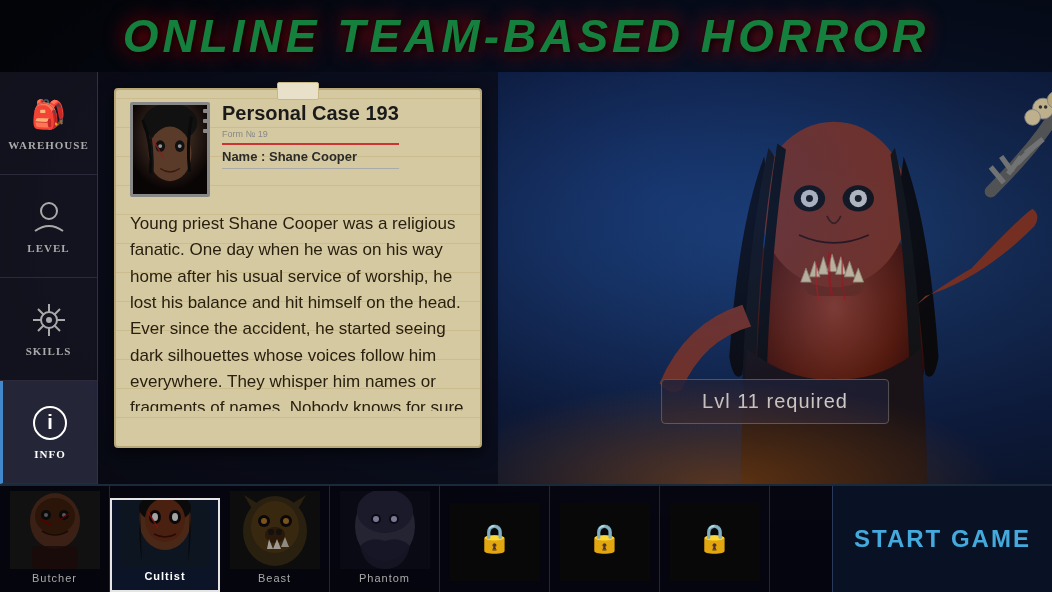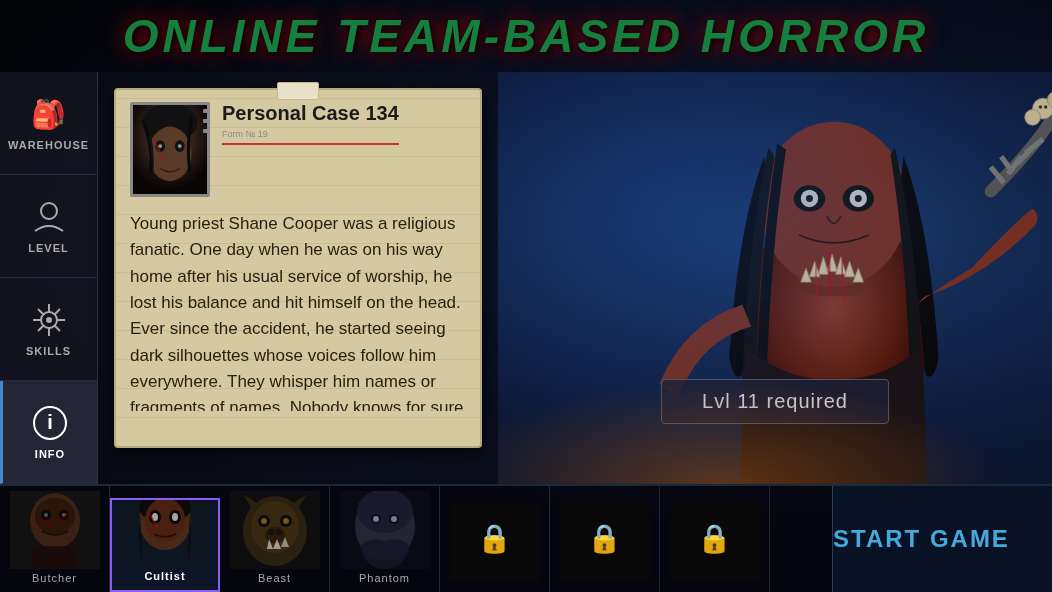--- a/index.html
+++ b/index.html
@@ -78,21 +78,21 @@
     .sidebar-icon {
       width: 38px;
       height: 38px;
       display: flex;
       align-items: center;
       justify-content: center;
       font-size: 28px;
       color: #aaa;
     }
     .sidebar-item.active .sidebar-icon { color: #fff; }
-    .sidebar-label { font-size: 11px; font-weight: bold; text-transform: uppercase; letter-spacing: 1px; }
+    .sidebar-label { font-size: 11px; font-weight: bold; text-transform: uppercase; letter-spacing: 1px; font-family: Liberation Serif, serif; }
 
     
     .info-card-area {
       position: absolute;
       left: 98px;
       top: 72px;
       width: 400px;
       bottom: 108px;
       background: rgba(10,10,20,0.7);
       z-index: 10;
@@ -270,21 +270,21 @@
       flex-direction: column;
       align-items: center;
       justify-content: flex-end;
       padding-bottom: 8px;
       cursor: pointer;
       border-right: 1px solid #1a2a3a;
       position: relative;
       overflow: hidden;
     }
     .char-slot.active {
-      border: 2px solid #8b5cf6;
+      border: 2px solid #e5e5e5;
       background: rgba(30,60,100,0.3);
       margin-top: 12px;
     }
     .char-slot.active .char-label {
       color: #fff;
       font-weight: bold;
     }
     .char-thumb {
       width: 100%;
       height: 80px;
@@ -299,20 +299,21 @@
       color: #aaa;
       text-transform: capitalize;
       letter-spacing: 1px;
       margin-top: 2px;
     }
 
     .start-game-btn {
       width: 220px;
       display: flex;
       align-items: center;
+      justify-content: center;
       background: rgba(10,20,40,0.9);
       cursor: pointer;
       border-left: 1px solid #2a3a5a;
     }
     .start-game-text {
       font-size: 24px;
       font-weight: bold;
       color: #44aadd;
       letter-spacing: 2px;
       text-transform: uppercase;
@@ -427,23 +428,24 @@
             <path d="M 60 12 Q 55 40 58 68" stroke="#0a0a0a" stroke-width="3" fill="none"></path>
           </svg>
         </div>
         <div class="portrait-staples">
           <div class="staple"></div>
           <div class="staple"></div>
           <div class="staple"></div>
         </div>
       </div>
       <div class="card-title-section">
-        <div class="card-title">Personal Case 134</div>
+        <div class="card-title">Personal Case 193</div>
         <div class="card-form-num">Form № 19</div>
         <div class="red-line"></div>
+        <div class="card-name-label">Name : Shane Cooper</div>
       </div>
     </div>
     <div class="card-body">Young priest Shane Cooper was a religious fanatic. One day when he was on his way home after his usual service of worship, he lost his balance and hit himself on the head. Ever since the accident, he started seeing dark silhouettes whose voices follow him everywhere. They whisper him names or fragments of names. Nobody knows for sure whether these entities appeared as a result of his head injury or if they are some kind of demonic force that possessed his consciousness. In the end, the "dark...</div>
   </div>
 </div>
 
 <div class="atmo-glow"></div>
 <div class="atmo-ground"></div>
 
 <div class="monster-area">

